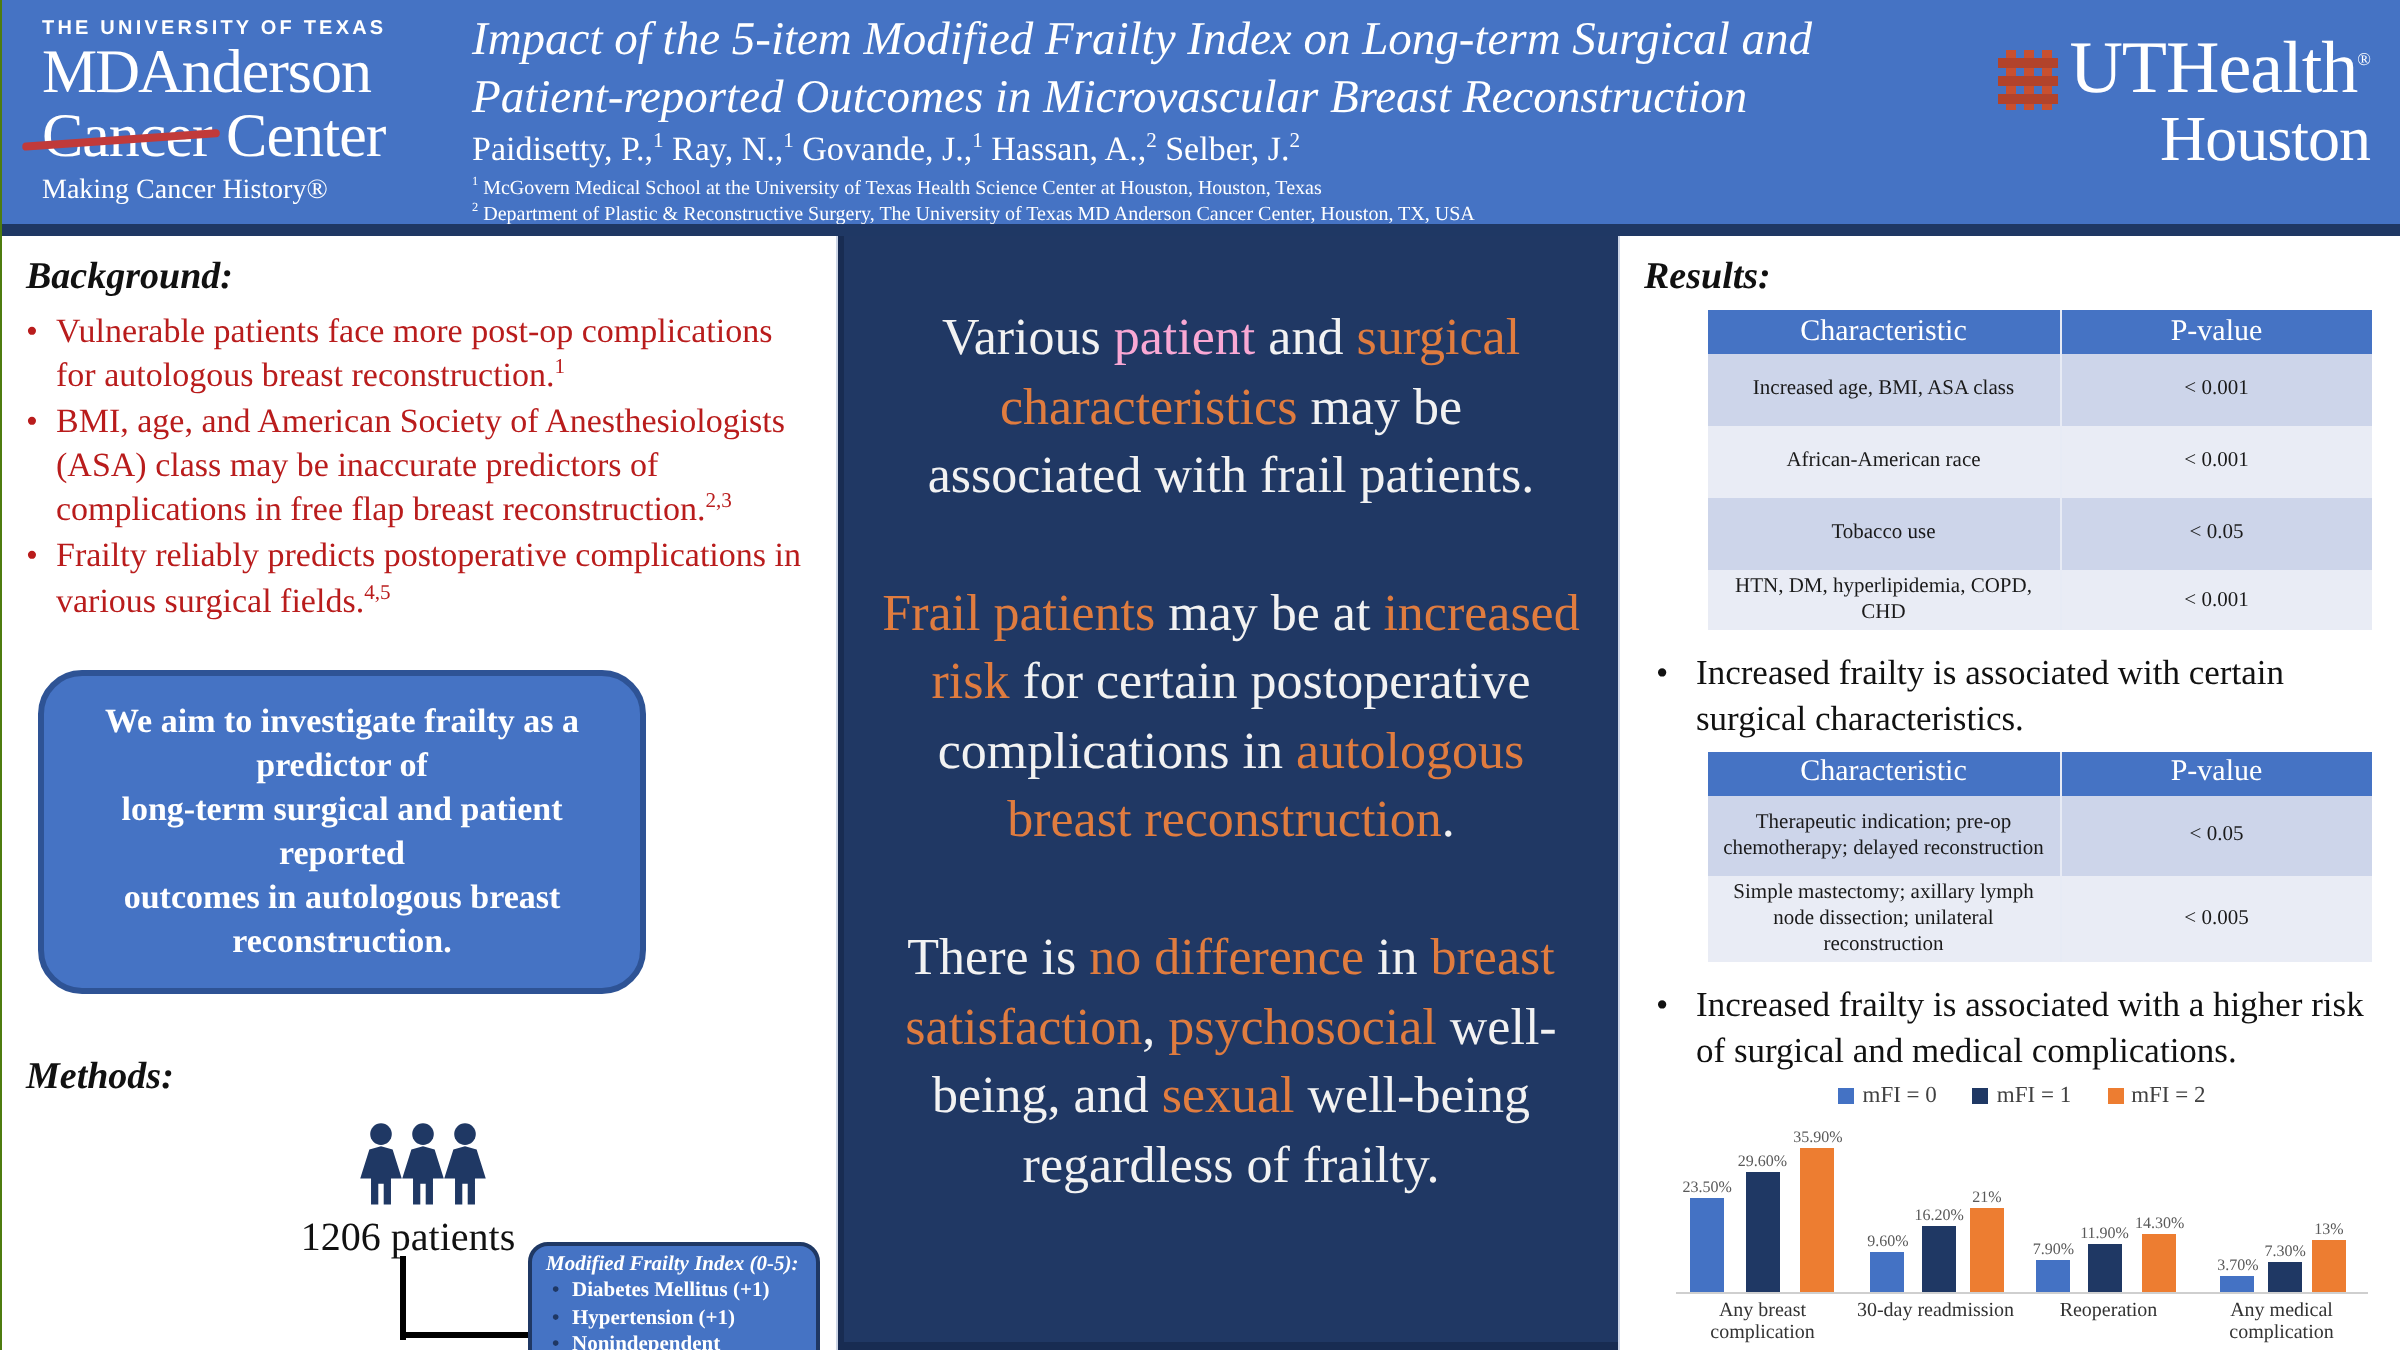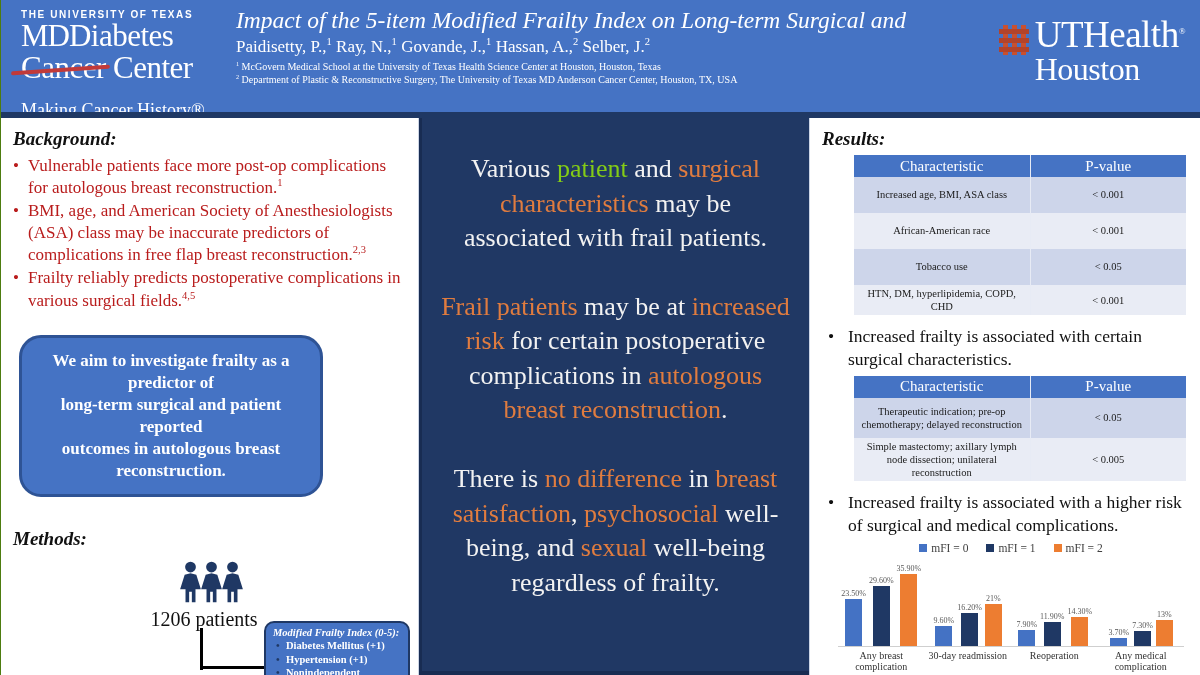--- a/index.html
+++ b/index.html
@@ -9,31 +9,31 @@
   
   .header { position:absolute; left:0; top:0; width:1200px; height:112px; background:#4573C4; color:#fff; }
   .header-stripe { position:absolute; left:0; top:112px; width:1200px; height:6px; background:#1F3864; }
 
   .mda-logo { position:absolute; left:20px; top:9px; color:#fff; }
   .mda-univ { font-family:"Liberation Sans","DejaVu Sans",sans-serif; font-size:10px; font-weight:bold; letter-spacing:1.6px; }
   .mda-name { font-size:31px; line-height:1.02; letter-spacing:-0.5px; }
   .mda-name .tight { letter-spacing:-1px; }
   .strike { position:relative; display:inline-block; }
   .strike::after { content:""; position:absolute; left:-10px; right:-4px; top:52%; height:3.5px; background:#C13A3A; transform:rotate(-4deg); border-radius:2px; }
-  .mda-tagline { font-size:18px; margin-top:17px; }
+  .mda-tagline { font-size:14px; margin-top:5px; }
 
   .title-block { position:absolute; left:235px; top:6px; width:700px; color:#fff; }
   .poster-title { font-size:23.5px; font-style:italic; font-weight:normal; line-height:1.22; }
   .authors { font-size:17px; margin-top:2px; }
   .affils { font-size:10px; line-height:1.3; margin-top:3px; }
   sup { font-size:62%; line-height:0; }
 
   .uth-logo { position:absolute; right:16px; top:16px; display:flex; align-items:flex-start; color:#fff; }
   .uth-hash { margin-top:9px; margin-right:6px; }
-  .uth-text { display:flex; flex-direction:column; }
+  .uth-text { display:flex; flex-direction:column; align-items:flex-end; }
   .uth-name { font-size:37px; line-height:1.0; letter-spacing:-0.5px; }
   .uth-name sup { font-size:9px; }
   .uth-city { font-size:32px; line-height:1.05; letter-spacing:-0.5px; }
 
   
   .left-col  { position:absolute; left:0; top:118px; width:418px; height:557px; background:#fff; padding:8px 10px 0 12px; border-right:1px solid #ccd5e6; }
   .center-col{ position:absolute; left:418px; top:118px; width:390px; height:557px; background:#203864; border-left:3px solid #182c52; border-bottom:4px solid #182c52; padding:34px 4px 0 4px; text-align:center; }
   .right-col { position:absolute; left:808px; top:118px; width:392px; height:557px; background:#fff; padding:8px 10px 0 12px; border-left:1px solid #ccd5e6; }
 
   .sec-head { font-size:19px; font-weight:bold; font-style:italic; color:#111; margin:2px 0 5px 0; }
@@ -93,28 +93,29 @@
   .cat-label { flex:1; text-align:center; font-size:10px; line-height:1.15; color:#333; padding-top:3px; }
 </style>
 </head>
 <body>
 
 <div id="poster">
 
   <div class="header">
     <div class="mda-logo">
       <div class="mda-univ">THE UNIVERSITY OF TEXAS</div>
-      <div class="mda-name"><span class="tight">MD</span><span>Diabetes</span></div>
+      <div class="mda-name"><span class="tight">MD</span><span>Anderson</span></div>
       <div class="mda-name"><span class="strike">Cancer</span><span> Center</span></div>
       <div class="mda-tagline">Making Cancer History®</div>
     </div>
 
     <div class="title-block">
       <h1 class="poster-title">
         <span>Impact of the 5-item Modified Frailty Index on Long-term Surgical and</span><br>
+        <span>Patient-reported Outcomes in Microvascular Breast Reconstruction</span>
       </h1>
       <div class="authors"><span>Paidisetty, P.,</span><sup>1</sup><span> Ray, N.,</span><sup>1</sup><span> Govande, J.,</span><sup>1</sup><span> Hassan, A.,</span><sup>2</sup><span> Selber, J.</span><sup>2</sup></div>
       <div class="affils">
         <div><sup>1</sup><span> McGovern Medical School at the University of Texas Health Science Center at Houston, Houston, Texas</span></div>
         <div><sup>2</sup><span> Department of Plastic &amp; Reconstructive Surgery, The University of Texas MD Anderson Cancer Center, Houston, TX, USA</span></div>
       </div>
     </div>
 
     <div class="uth-logo">
       <svg class="uth-hash" width="30" height="30" viewBox="0 0 30 30">
@@ -174,21 +175,21 @@
       <div class="mfi-title">Modified Frailty Index (0-5):</div>
       <ul class="mfi-list">
         <li>Diabetes Mellitus (+1)</li>
         <li>Hypertension (+1)</li>
         <li>Nonindependent</li>
       </ul>
     </div>
   </div>
 
   <div class="center-col">
-    <p class="finding"><span>Various </span><span style="color: #84cc16;">patient</span><span> and </span><span style="color: rgb(224, 124, 63);">surgical</span><br><span style="color: rgb(224, 124, 63);">characteristics</span><span> may be</span><br><span>associated with frail patients.</span></p>
+    <p class="finding"><span>Various </span><span style="color: #f9a8d4;">patient</span><span> and </span><span style="color: rgb(224, 124, 63);">surgical</span><br><span style="color: rgb(224, 124, 63);">characteristics</span><span> may be</span><br><span>associated with frail patients.</span></p>
     <p class="finding"><span style="color: rgb(224, 124, 63);">Frail patients</span><span> may be at </span><span style="color: rgb(224, 124, 63);">increased</span><br><span style="color: rgb(224, 124, 63);">risk</span><span> for certain postoperative</span><br><span>complications in </span><span style="color: rgb(224, 124, 63);">autologous</span><br><span style="color: rgb(224, 124, 63);">breast reconstruction</span><span>.</span></p>
     <p class="finding"><span>There is </span><span style="color: rgb(224, 124, 63);">no difference</span><span> in </span><span style="color: rgb(224, 124, 63);">breast</span><br><span style="color: rgb(224, 124, 63);">satisfaction</span><span>, </span><span style="color: rgb(224, 124, 63);">psychosocial</span><span> well-</span><br><span>being, and </span><span style="color: rgb(224, 124, 63);">sexual</span><span> well-being</span><br><span>regardless of frailty.</span></p>
   </div>
 
   <div class="right-col">
     <h2 class="sec-head">Results:</h2>
 
     <table class="ptable">
       <tbody>
           <tr>

